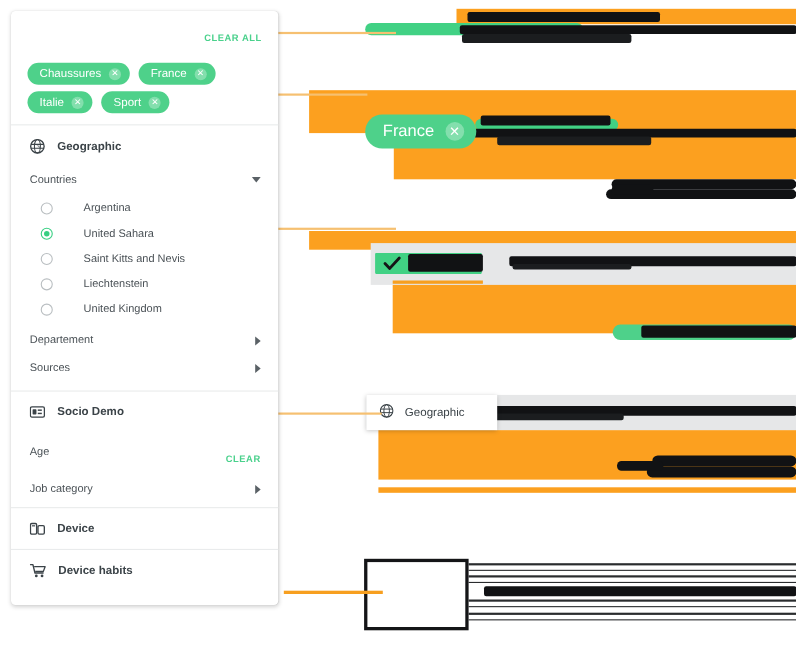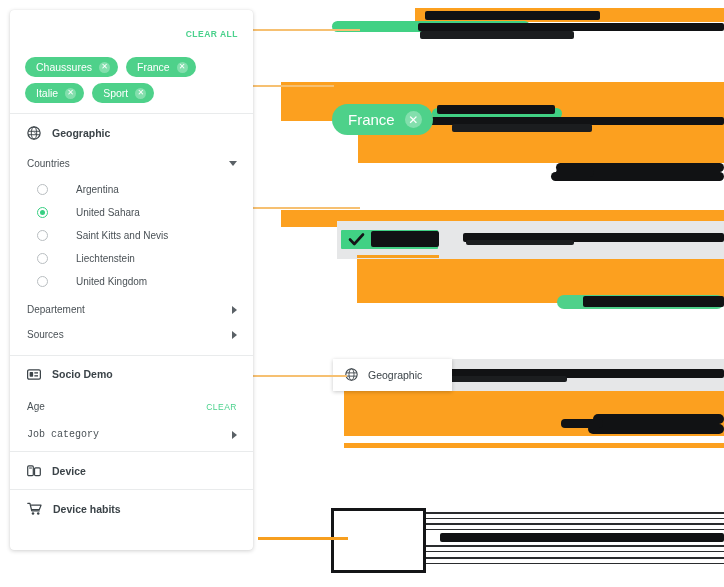--- a/index.html
+++ b/index.html
@@ -39,21 +39,21 @@
     display:flex;align-items:center;gap:11px;padding:12px 16px 11px 17px;
     font-size:10.5px;font-weight:bold;color:#3b4348;cursor:pointer;
   }
   .sec-head svg{display:block;}
   .row{
     display:flex;align-items:center;justify-content:space-between;
     padding:7px 16px 7px 17px;font-size:10px;color:#4a5156;cursor:pointer;
   }
   .tri-down{width:0;height:0;border-left:4.5px solid transparent;border-right:4.5px solid transparent;border-top:5px solid #5a6166;}
   .tri-right{width:0;height:0;border-top:4px solid transparent;border-bottom:4px solid transparent;border-left:5px solid #5a6166;}
-  .clear-link{font-size:8.5px;font-weight:normal;letter-spacing:.5px;color:#4ad18c;cursor:pointer;}
+  .clear-link{font-size:8.5px;font-weight:bold;letter-spacing:.5px;color:#4ad18c;cursor:pointer;margin-top:11px;}
   .radios{padding:2px 0 4px 0;}
   .radio-row{display:flex;align-items:center;gap:28px;padding:6px 16px 6px 27px;font-size:10px;color:#4a5156;cursor:pointer;}
   .rb{width:11px;height:11px;border-radius:50%;border:1.3px solid #b9bec1;box-sizing:border-box;flex:0 0 auto;position:relative;}
   .rb.on{border-color:#37cf82;border-width:1.6px;}
   .rb.on:after{content:"";position:absolute;left:2px;top:2px;width:5px;height:5px;border-radius:50%;background:#37cf82;}
 
   
   .lead{position:absolute;background:#f6c071;height:2px;z-index:20;}
   .lead.strong{background:#f79f1f;}
   .lead-v{position:absolute;background:#f6c071;width:2px;z-index:20;}
@@ -262,21 +262,21 @@
         <rect x="8.4" y="6.8" width="4.2" height="1.5" fill="#3b4348"></rect>
       </svg>
     </span>
     <span>Socio Demo</span>
   </div>
 
   <div class="row" style="padding-top:10px;padding-bottom:10px;">
     <span>Age</span>
     <span class="clear-link">CLEAR</span>
   </div>
-  <div class="row" style="padding-bottom:11px;font-family:Liberation Mono, monospace;">
+  <div class="row" style="padding-bottom:11px;">
     <span>Job category</span>
     <span class="tri-right"></span>
   </div>
 
   <div class="divider"></div>
 
   <div class="sec-head">
     <span>
       <svg width="14" height="14" viewBox="0 0 16 16">
         <rect x="0.8" y="2.2" width="6.4" height="11" rx="1.3" fill="none" stroke="#3b4348" stroke-width="1.4"></rect>

